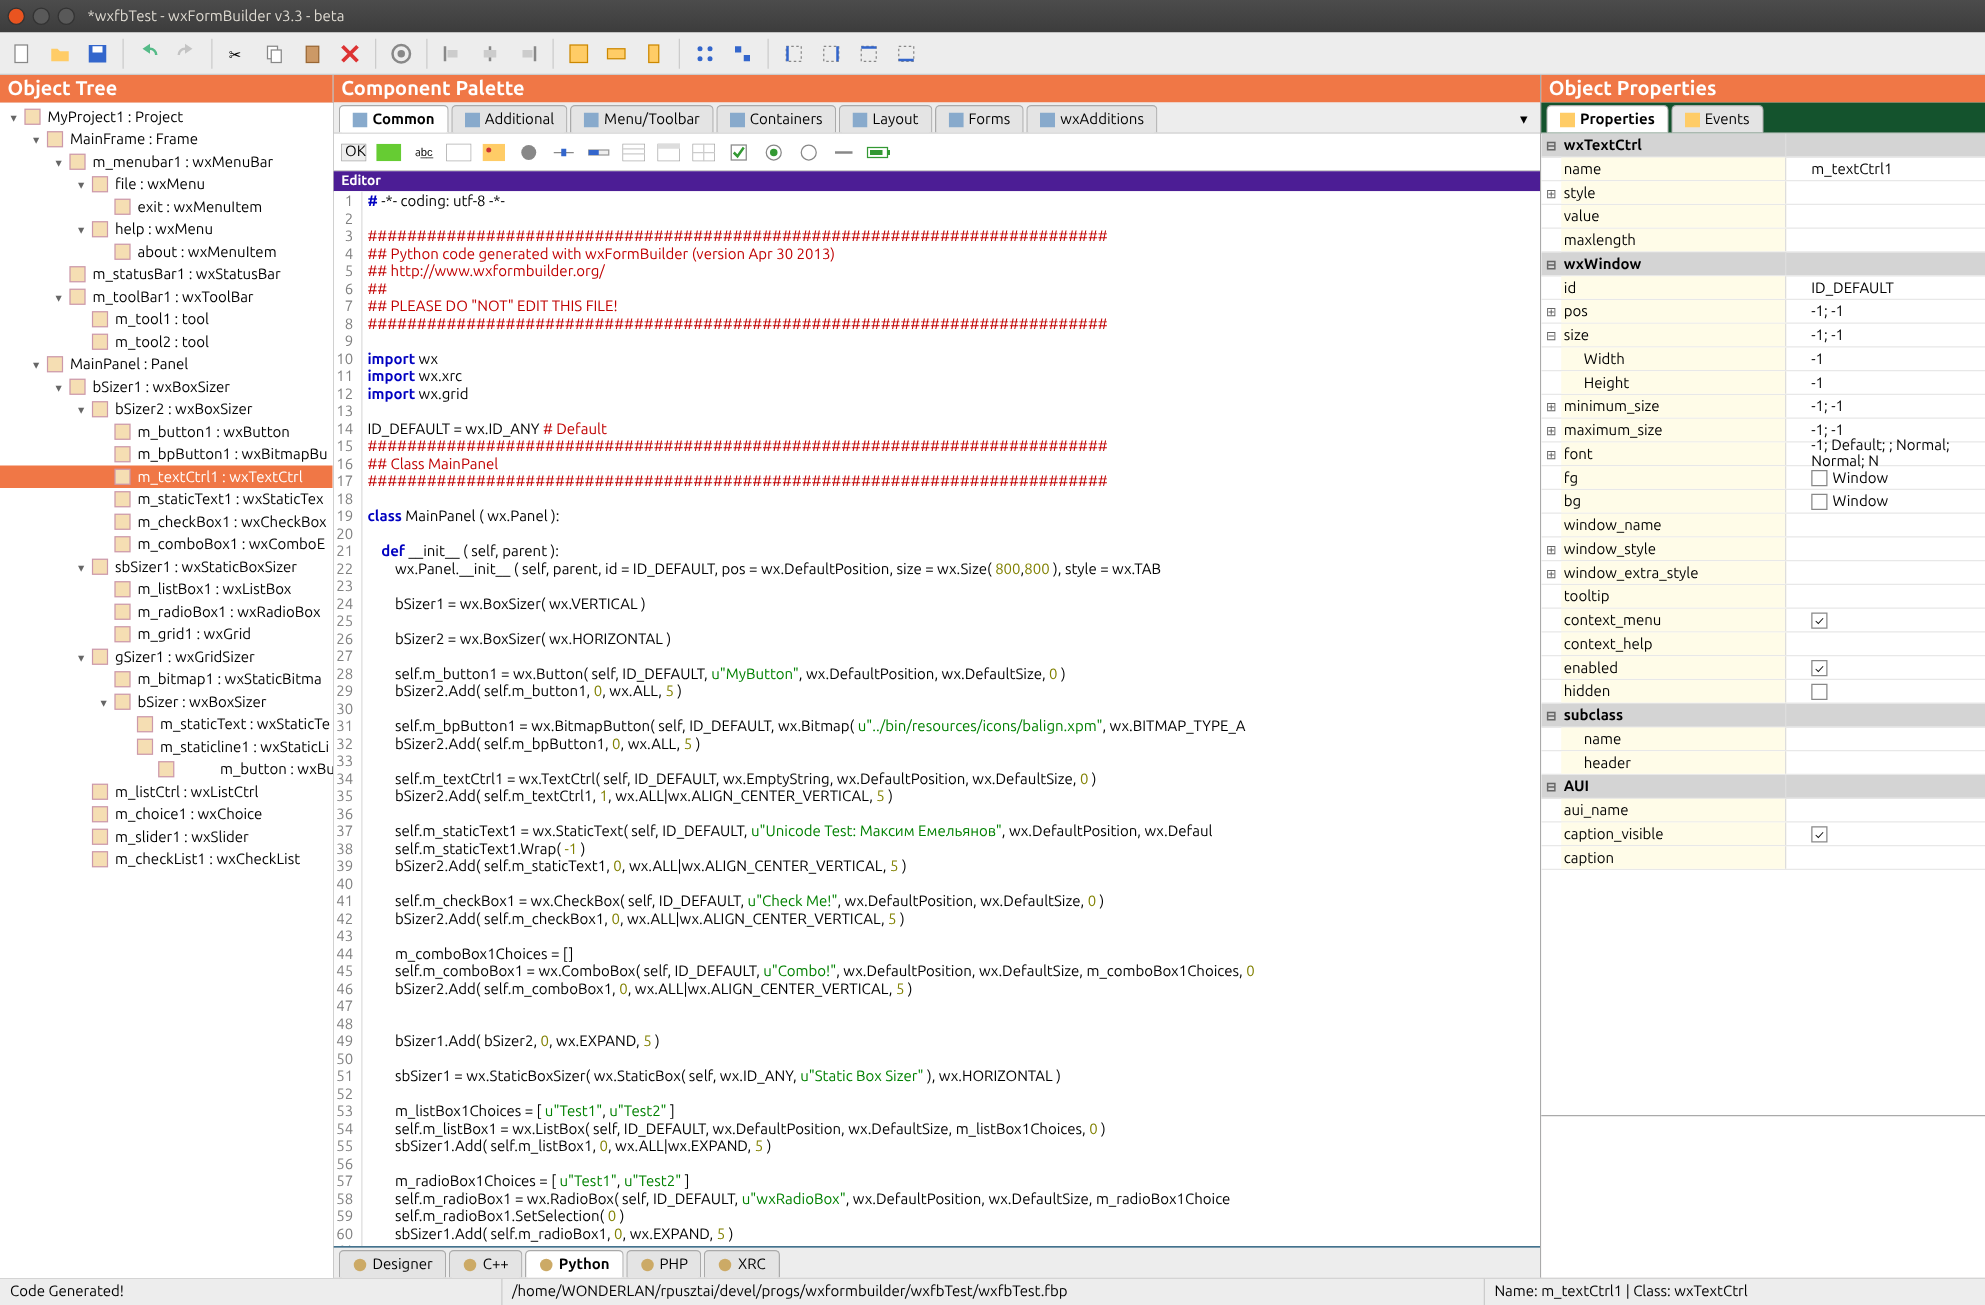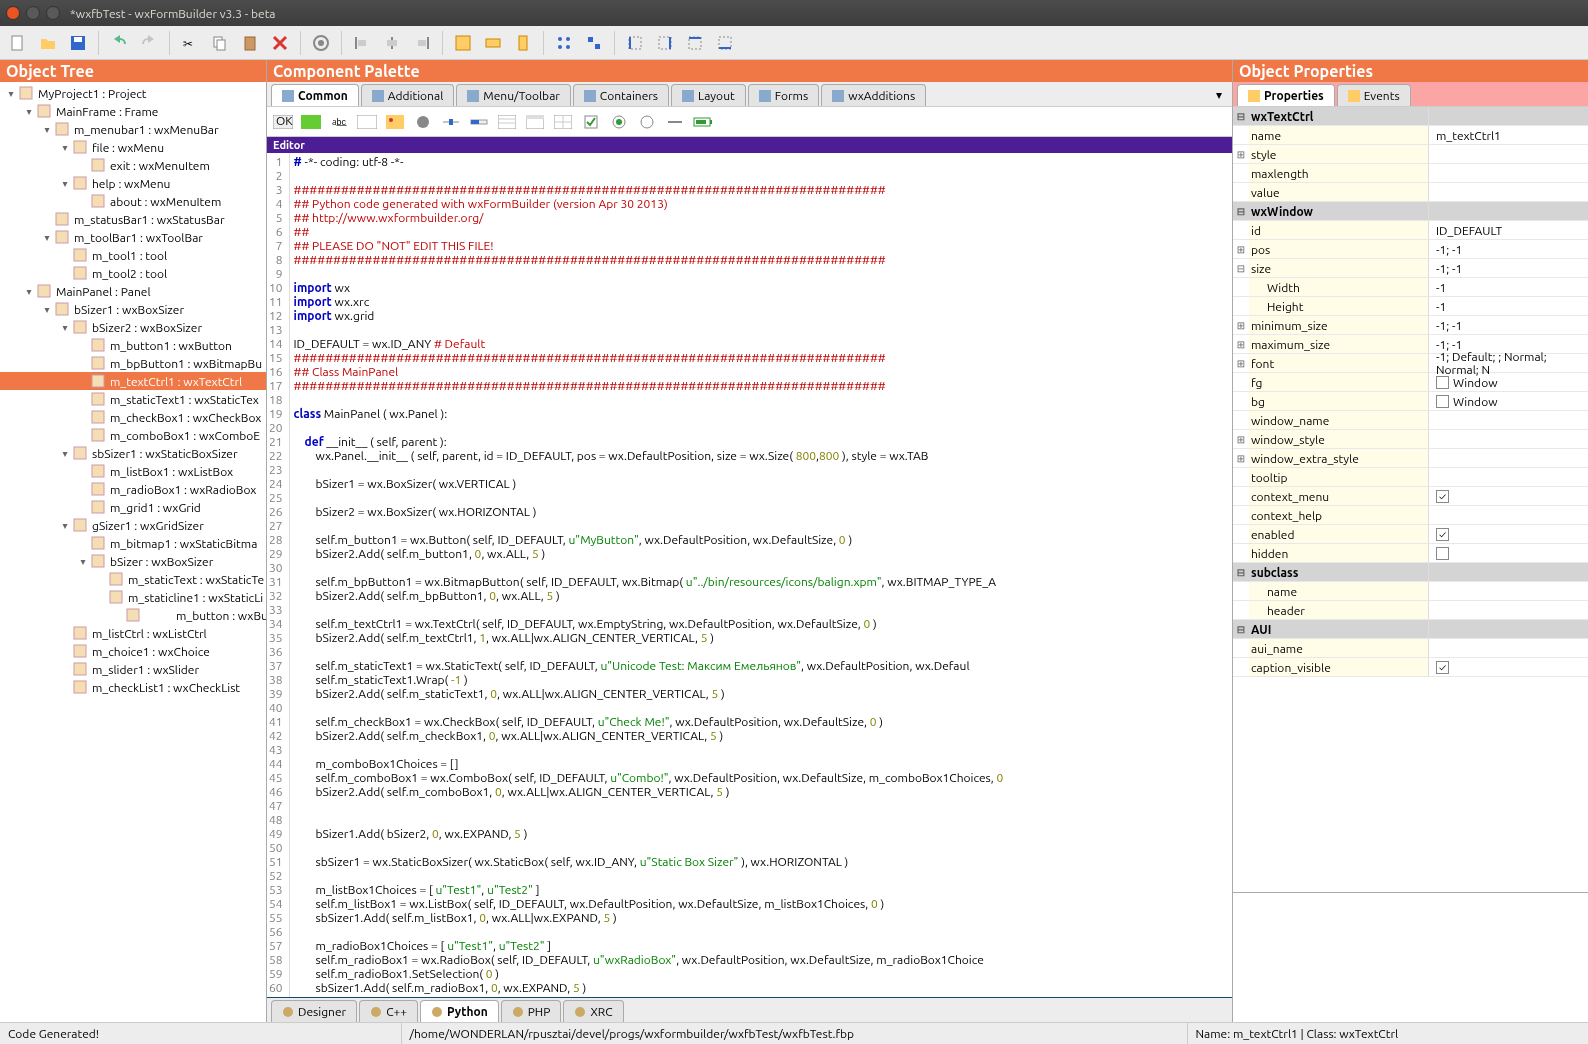--- a/index.html
+++ b/index.html
@@ -34,29 +34,29 @@
 .code { flex: 1; overflow: auto; padding: 2px 4px; white-space: pre; }
 .code .ln { height: 14px; line-height: 14px; }
 .c-red { color: #c00000; }
 .c-blue { color: #0000c0; font-weight: bold; }
 .c-green { color: #008000; }
 .c-gold { color: #808000; }
 .bottom-tabs { background: #ededed; border-top: 1px solid #0c4a6e; display: flex; padding: 2px 4px 0; }
 .btab { padding: 4px 10px; border: 1px solid #aaa; border-bottom: none; background: #e4e4e4; border-radius: 4px 4px 0 0; margin-right: 2px; cursor: pointer; display: flex; gap: 4px; align-items: center; }
 .btab.active { background: #fff; font-weight: bold; }
 .right-panel { width: 356px; display: flex; flex-direction: column; border-left: 1px solid #aaa; }
-.prop-tabs { background: #fca5a5; display: flex; padding: 2px 4px 0; border-bottom: 1px solid #ccc; align-items: flex-end; }
+.prop-tabs { background: #14532d; display: flex; padding: 2px 4px 0; border-bottom: 1px solid #ccc; align-items: flex-end; }
 .prop-grid { flex: 1; background: #fff; overflow: auto; }
 .prop-row { display: flex; border-bottom: 1px solid #e8e8e8; height: 19px; align-items: center; }
 .prop-row.section { background: #d4d4d4; font-weight: bold; }
 .prop-exp { width: 16px; text-align: center; color: #666; font-size: 10px; cursor: pointer; }
 .prop-name { width: 180px; padding-left: 2px; background: #fffce8; border-right: 1px solid #ddd; height: 100%; display: flex; align-items: center; }
 .prop-row.section .prop-name { background: #d4d4d4; }
 .prop-name.indent { padding-left: 18px; }
-.prop-val { flex: 1; padding-left: 7px; height: 100%; display: flex; align-items: center; }
+.prop-val { flex: 1; padding-left: 20px; height: 100%; display: flex; align-items: center; }
 .prop-check { width: 13px; height: 13px; border: 1px solid #888; display: inline-flex; align-items: center; justify-content: center; font-size: 10px; margin-right: 4px; }
 .prop-help { height: 130px; background: #fff; border-top: 1px solid #aaa; }
 .statusbar { height: 22px; background: #ededed; border-top: 1px solid #ccc; display: flex; align-items: center; font-size: 11px; }
 .status-cell { padding: 0 8px; border-right: 1px solid #ccc; height: 100%; display: flex; align-items: center; }
 .status-cell:first-child { flex: 1; }
 svg { display: block; }
 </style>
 </head>
 <body>
 
@@ -813,26 +813,26 @@
           <div class="prop-name">name</div>
           <div class="prop-val">m_textCtrl1</div>
         </div>
         <div class="prop-row">
           <span class="prop-exp">⊞</span>
           <div class="prop-name">style</div>
           <div class="prop-val"></div>
         </div>
         <div class="prop-row">
           <span class="prop-exp"></span>
+          <div class="prop-name">value</div>
+          <div class="prop-val"></div>
+        </div>
+        <div class="prop-row">
+          <span class="prop-exp"></span>
           <div class="prop-name">maxlength</div>
-          <div class="prop-val"></div>
-        </div>
-        <div class="prop-row">
-          <span class="prop-exp"></span>
-          <div class="prop-name">value</div>
           <div class="prop-val"></div>
         </div>
         <div class="prop-row section">
           <span class="prop-exp">⊟</span>
           <div class="prop-name">wxWindow</div>
         </div>
         <div class="prop-row">
           <span class="prop-exp"></span>
           <div class="prop-name">id</div>
           <div class="prop-val">ID_DEFAULT</div>
@@ -956,20 +956,25 @@
           <span class="prop-exp"></span>
           <div class="prop-name">aui_name</div>
           <div class="prop-val"></div>
         </div>
         <div class="prop-row">
           <span class="prop-exp"></span>
           <div class="prop-name">caption_visible</div>
           <div class="prop-val">
             <span class="prop-check">✓</span>
           </div>
+        </div>
+        <div class="prop-row">
+          <span class="prop-exp"></span>
+          <div class="prop-name">caption</div>
+          <div class="prop-val"></div>
         </div>
       </div>
     <div class="prop-help"></div>
   </div>
 </div>
 
 <div class="statusbar">
   <div class="status-cell">Code Generated!</div>
   <div class="status-cell" style="flex:2">/home/WONDERLAN/rpusztai/devel/progs/wxformbuilder/wxfbTest/wxfbTest.fbp</div>
   <div class="status-cell" style="flex:1;border-right:none">Name: m_textCtrl1 | Class: wxTextCtrl</div>

